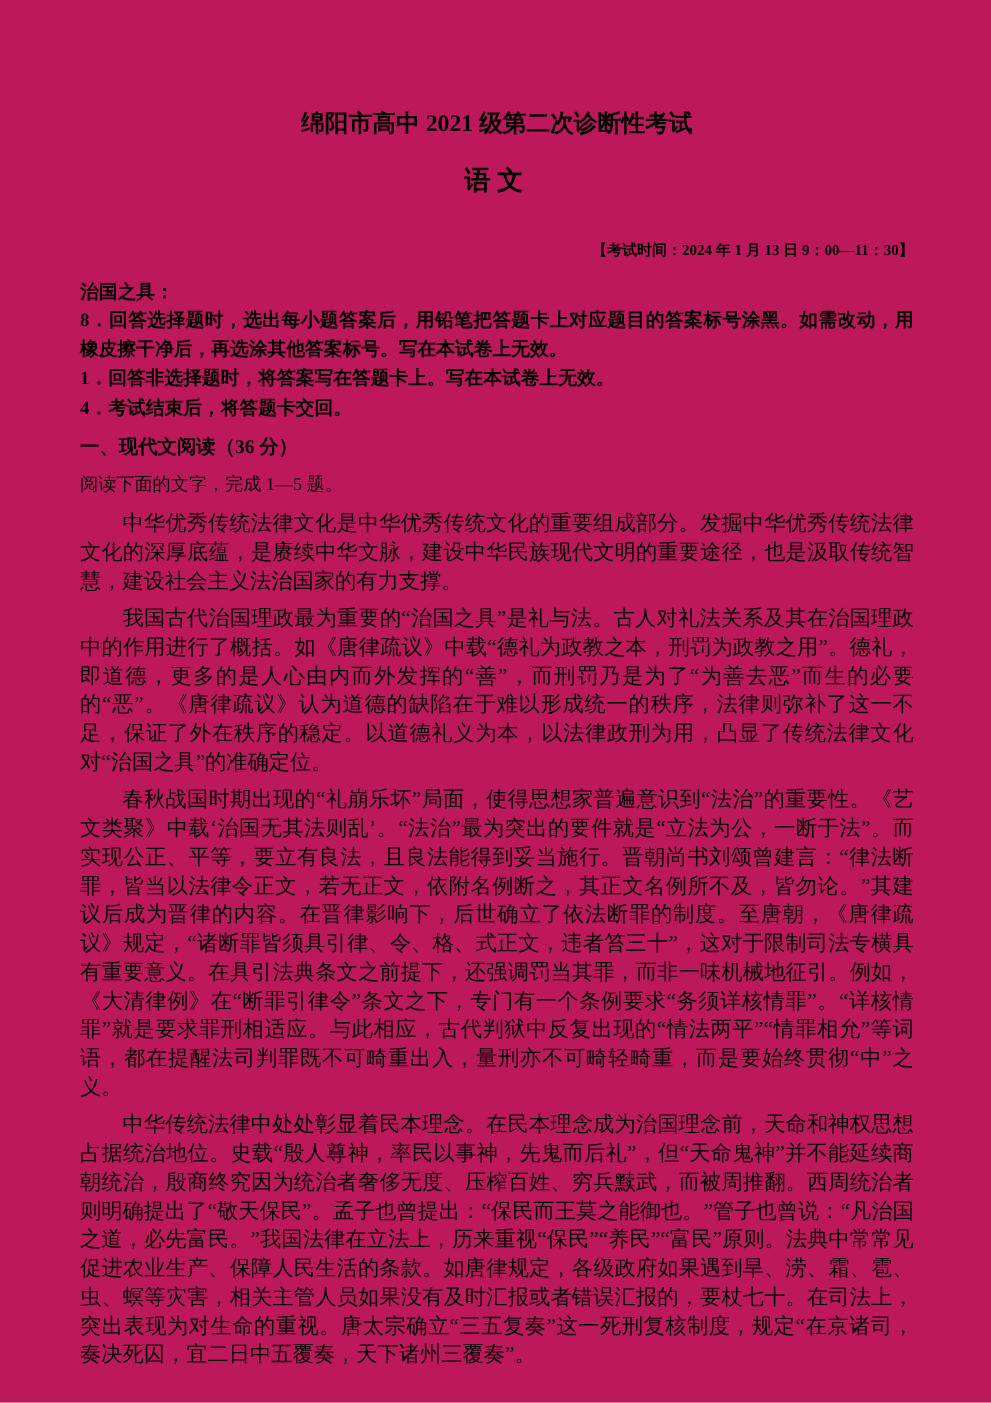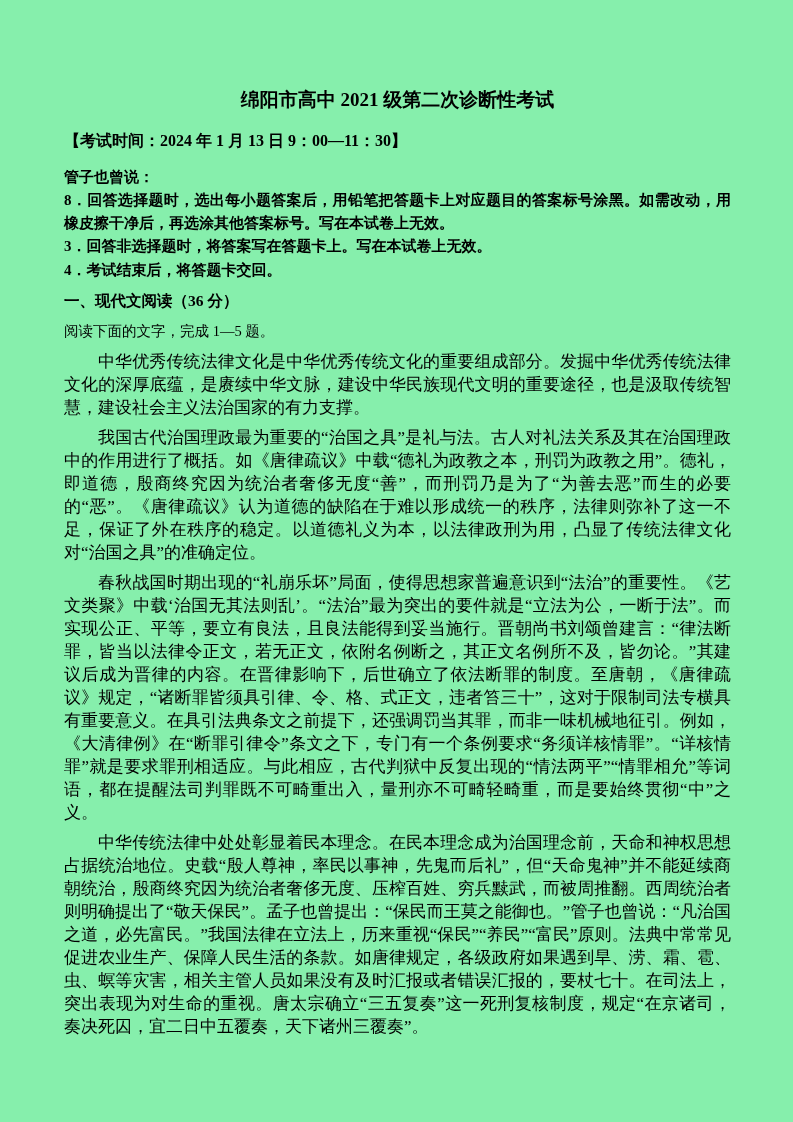--- a/index.html
+++ b/index.html
@@ -9,40 +9,40 @@
     height: 1122px;
     margin: 0 auto;
     font-family: "Liberation Serif", "DejaVu Serif", serif;
     color: #000000;
     overflow: hidden;
   }
   .page {
     width: 793px;
     height: 1122px;
     padding: 88px 62px 40px 64px;
-    background: #86efac;
+    background: #be185d;
   }
   .title {
     text-align: center;
     font-size: 19px;
     font-weight: bold;
     line-height: 1.3;
   }
   .subject {
     text-align: center;
     font-size: 21px;
     font-weight: bold;
     margin-top: 17px;
     letter-spacing: 5px;
   }
   .exam-time {
-    text-align: left;
-    font-size: 16px;
+    text-align: right;
+    font-size: 12px;
     font-weight: bold;
-    margin-top: 18px;
+    margin-top: 34px;
   }
   .notices-heading {
     font-size: 15px;
     font-weight: bold;
     margin-top: 14px;
     line-height: 1.55;
   }
   .notice {
     font-size: 15px;
     font-weight: bold;
@@ -73,33 +73,34 @@
     margin-top: 7px;
   }
 </style>
 </head>
 <body>
 
 <div class="page">
 
   <h1 class="title">绵阳市高中 2021 级第二次诊断性考试</h1>
 
+  <h2 class="subject">语文</h2>
 
   <div class="exam-time">【考试时间：2024 年 1 月 13 日 9：00—11：30】</div>
 
   <div>
-    <div class="notices-heading">管子也曾说：</div>
+    <div class="notices-heading">治国之具：</div>
     <p class="notice">8．回答选择题时，选出每小题答案后，用铅笔把答题卡上对应题目的答案标号涂黑。如需改动，用橡皮擦干净后，再选涂其他答案标号。写在本试卷上无效。</p>
-    <p class="notice">3．回答非选择题时，将答案写在答题卡上。写在本试卷上无效。</p>
+    <p class="notice">1．回答非选择题时，将答案写在答题卡上。写在本试卷上无效。</p>
     <p class="notice">4．考试结束后，将答题卡交回。</p>
   </div>
 
   <div>
     <div class="section-heading">一、现代文阅读（36 分）</div>
     <div class="instruction">阅读下面的文字，完成 1—5 题。</div>
 
     <p class="para">中华优秀传统法律文化是中华优秀传统文化的重要组成部分。发掘中华优秀传统法律文化的深厚底蕴，是赓续中华文脉，建设中华民族现代文明的重要途径，也是汲取传统智慧，建设社会主义法治国家的有力支撑。</p>
-    <p class="para">我国古代治国理政最为重要的“治国之具”是礼与法。古人对礼法关系及其在治国理政中的作用进行了概括。如《唐律疏议》中载“德礼为政教之本，刑罚为政教之用”。德礼，即道德，殷商终究因为统治者奢侈无度“善”，而刑罚乃是为了“为善去恶”而生的必要的“恶”。《唐律疏议》认为道德的缺陷在于难以形成统一的秩序，法律则弥补了这一不足，保证了外在秩序的稳定。以道德礼义为本，以法律政刑为用，凸显了传统法律文化对“治国之具”的准确定位。</p>
+    <p class="para">我国古代治国理政最为重要的“治国之具”是礼与法。古人对礼法关系及其在治国理政中的作用进行了概括。如《唐律疏议》中载“德礼为政教之本，刑罚为政教之用”。德礼，即道德，更多的是人心由内而外发挥的“善”，而刑罚乃是为了“为善去恶”而生的必要的“恶”。《唐律疏议》认为道德的缺陷在于难以形成统一的秩序，法律则弥补了这一不足，保证了外在秩序的稳定。以道德礼义为本，以法律政刑为用，凸显了传统法律文化对“治国之具”的准确定位。</p>
     <p class="para">春秋战国时期出现的“礼崩乐坏”局面，使得思想家普遍意识到“法治”的重要性。《艺文类聚》中载‘治国无其法则乱’。“法治”最为突出的要件就是“立法为公，一断于法”。而实现公正、平等，要立有良法，且良法能得到妥当施行。晋朝尚书刘颂曾建言：“律法断罪，皆当以法律令正文，若无正文，依附名例断之，其正文名例所不及，皆勿论。”其建议后成为晋律的内容。在晋律影响下，后世确立了依法断罪的制度。至唐朝，《唐律疏议》规定，“诸断罪皆须具引律、令、格、式正文，违者笞三十”，这对于限制司法专横具有重要意义。在具引法典条文之前提下，还强调罚当其罪，而非一味机械地征引。例如，《大清律例》在“断罪引律令”条文之下，专门有一个条例要求“务须详核情罪”。“详核情罪”就是要求罪刑相适应。与此相应，古代判狱中反复出现的“情法两平”“情罪相允”等词语，都在提醒法司判罪既不可畸重出入，量刑亦不可畸轻畸重，而是要始终贯彻“中”之义。</p>
     <p class="para">中华传统法律中处处彰显着民本理念。在民本理念成为治国理念前，天命和神权思想占据统治地位。史载“殷人尊神，率民以事神，先鬼而后礼”，但“天命鬼神”并不能延续商朝统治，殷商终究因为统治者奢侈无度、压榨百姓、穷兵黩武，而被周推翻。西周统治者则明确提出了“敬天保民”。孟子也曾提出：“保民而王莫之能御也。”管子也曾说：“凡治国之道，必先富民。”我国法律在立法上，历来重视“保民”“养民”“富民”原则。法典中常常见促进农业生产、保障人民生活的条款。如唐律规定，各级政府如果遇到旱、涝、霜、雹、虫、螟等灾害，相关主管人员如果没有及时汇报或者错误汇报的，要杖七十。在司法上，突出表现为对生命的重视。唐太宗确立“三五复奏”这一死刑复核制度，规定“在京诸司，奏决死囚，宜二日中五覆奏，天下诸州三覆奏”。</p>
   </div>
 
 </div>
 
 </body></html>

